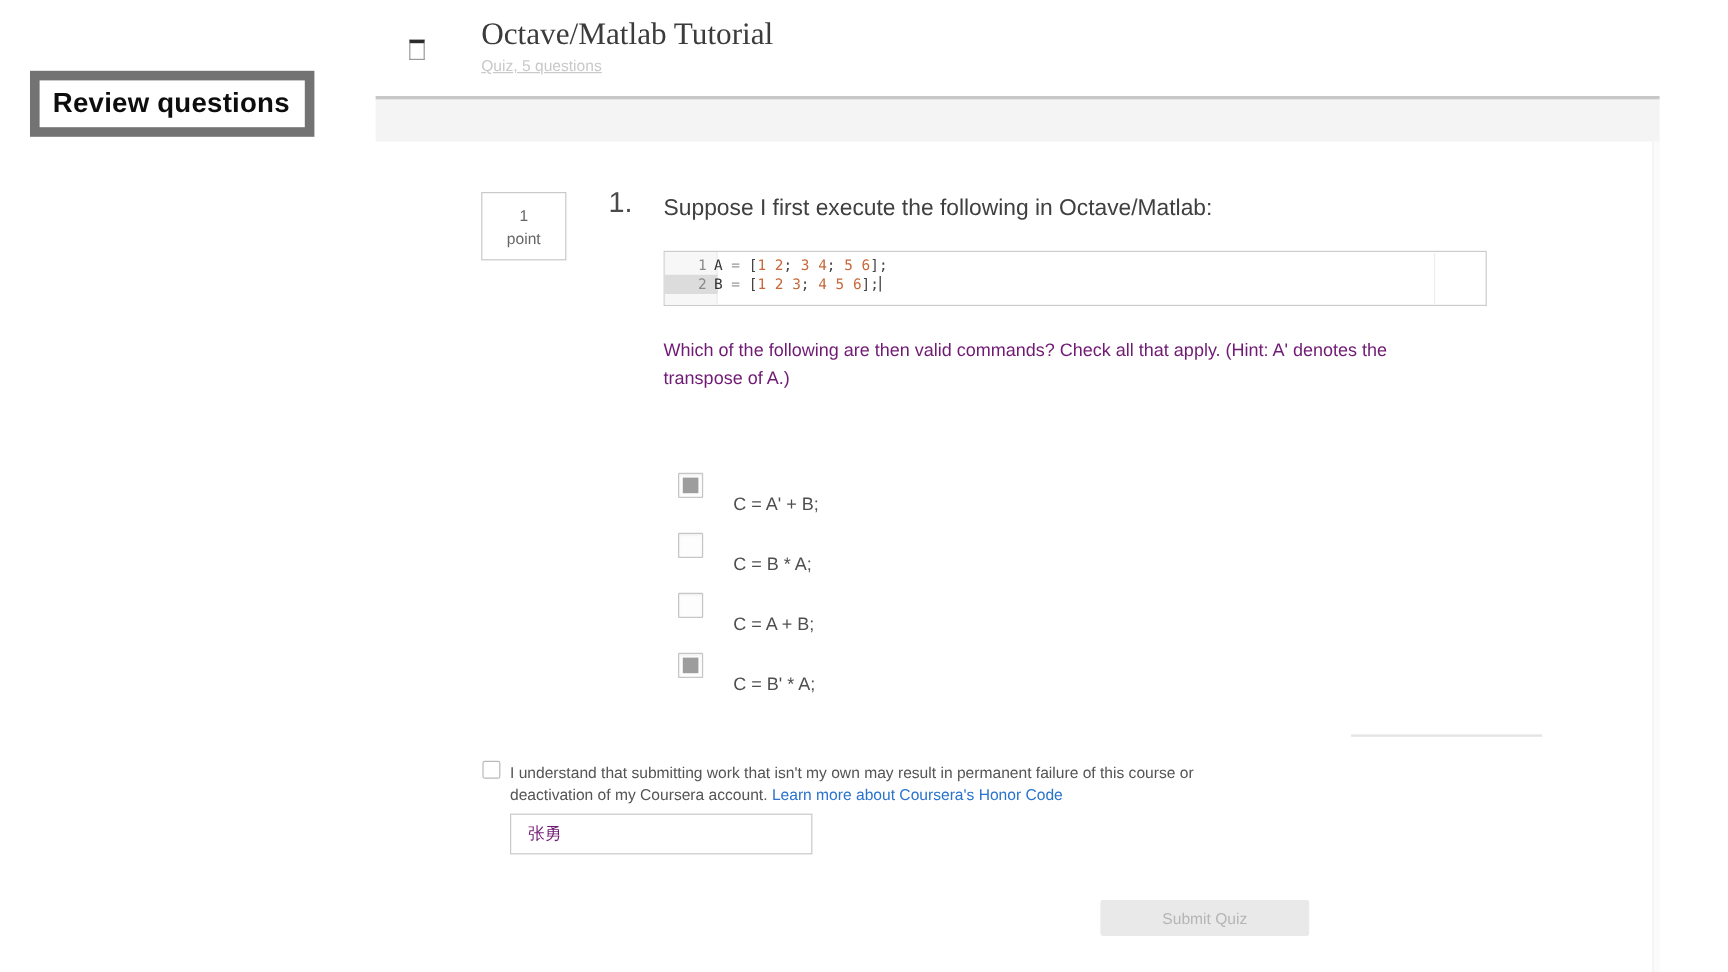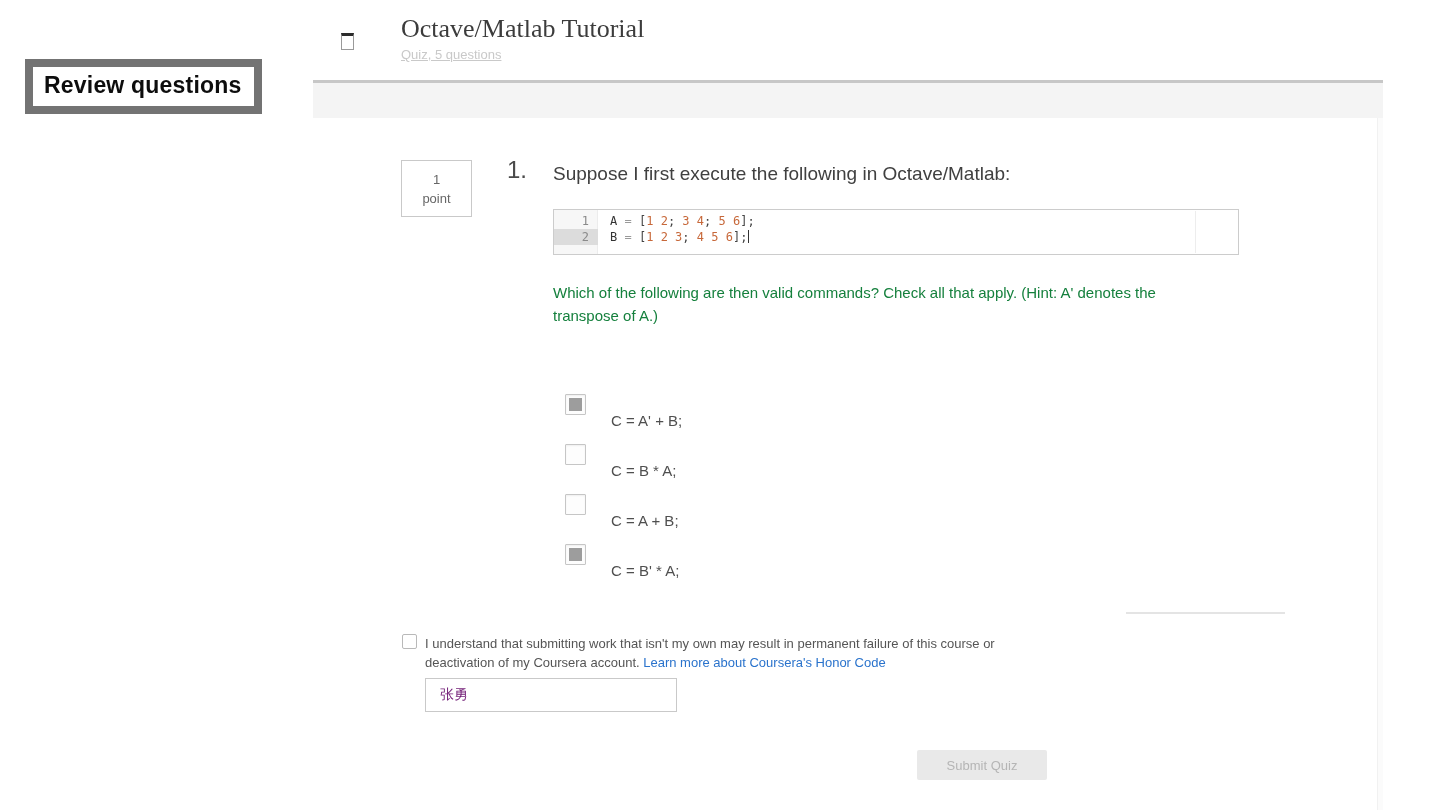--- a/index.html
+++ b/index.html
@@ -32,29 +32,29 @@
   
   .code-box { left: 553px; top: 209px; width: 686px; height: 46px; border: 1px solid #cccccc;
               background: #fff; font-family: "DejaVu Sans Mono", monospace; font-size: 12px; }
   .code-gutter-bg { position: absolute; left: 0; top: 0; bottom: 0; width: 44px;
                     background: #f7f7f7; border-right: 1px solid #ececec; }
   .code-row { position: relative; height: 16px; line-height: 16px; }
   .code-rows { padding-top: 3px; }
   .gutter-cell { position: absolute; left: 0; top: 0; width: 44px; height: 16px;
                  text-align: right; padding-right: 9px; color: #8a8a8a; }
   .gutter-cell.active { background: #dcdcdc; }
-  .code-cell { position: absolute; left: 56px; top: 0; white-space: pre; }
+  .code-cell { position: absolute; left: 41px; top: 0; white-space: pre; }
   .tk-v { color: #333333; } .tk-p { color: #444444; }
   .tk-o { color: #9a9a9a; } .tk-n { color: #c7683a; }
   .cursor { display: inline-block; width: 1px; height: 13px; background: #333;
             vertical-align: -2px; margin-left: 1px; }
   .code-inner-line { position: absolute; left: 641px; top: 1px; bottom: 1px; width: 1px;
                      background: #ededed; }
 
-  .q-prompt { left: 553px; top: 281px; width: 668px; font-size: 15px; color: #15803d;
+  .q-prompt { left: 553px; top: 281px; width: 668px; font-size: 15px; color: #701a75;
               line-height: 23px; }
 
   
   .option-row { left: 565px; height: 22px; }
   .opt-checkbox { position: absolute; left: 0; top: 0; width: 21px; height: 21px;
                   border: 1px solid #c6c6c6; background: #fdfdfd; border-radius: 1px;
                   box-shadow: inset 0 1px 2px rgba(0,0,0,.06); }
   .opt-checkbox.checked::after { content: ""; position: absolute; left: 3px; top: 3px;
                   width: 13px; height: 13px; background: #9d9d9d; }
   .opt-label { position: absolute; left: 46px; top: 2px; font-size: 15px; color: #4f4f4f;
@@ -67,21 +67,21 @@
                     border: 1px solid #b9b9b9; border-radius: 2px; background: #fff; }
   .honor-text { left: 425px; top: 635px; width: 642px; font-size: 13px; color: #555;
                 line-height: 18.5px; }
   .honor-link { color: #2a73cc; text-decoration: none; cursor: pointer; }
 
   .signature-input { left: 425px; top: 678px; width: 252px; height: 34px;
                      border: 1px solid #c9c9c9; background: #fff; padding: 0 0 0 14px;
                      font-size: 14px; color: #701a75; font-family: "Liberation Sans", sans-serif;
                      outline: none; }
 
-  .submit-btn { left: 917px; top: 750px; width: 130px; height: 30px; background: #e9e9e9;
+  .submit-btn { left: 917px; top: 750px; width: 174px; height: 30px; background: #e9e9e9;
                 border: none; border-radius: 2px; color: #b5b5b5; font-size: 13px;
                 font-family: "Liberation Sans", sans-serif; }
 </style>
 </head>
 <body>
 
 <div class="abs review-box">
   <span>Review questions</span>
 </div>
 

